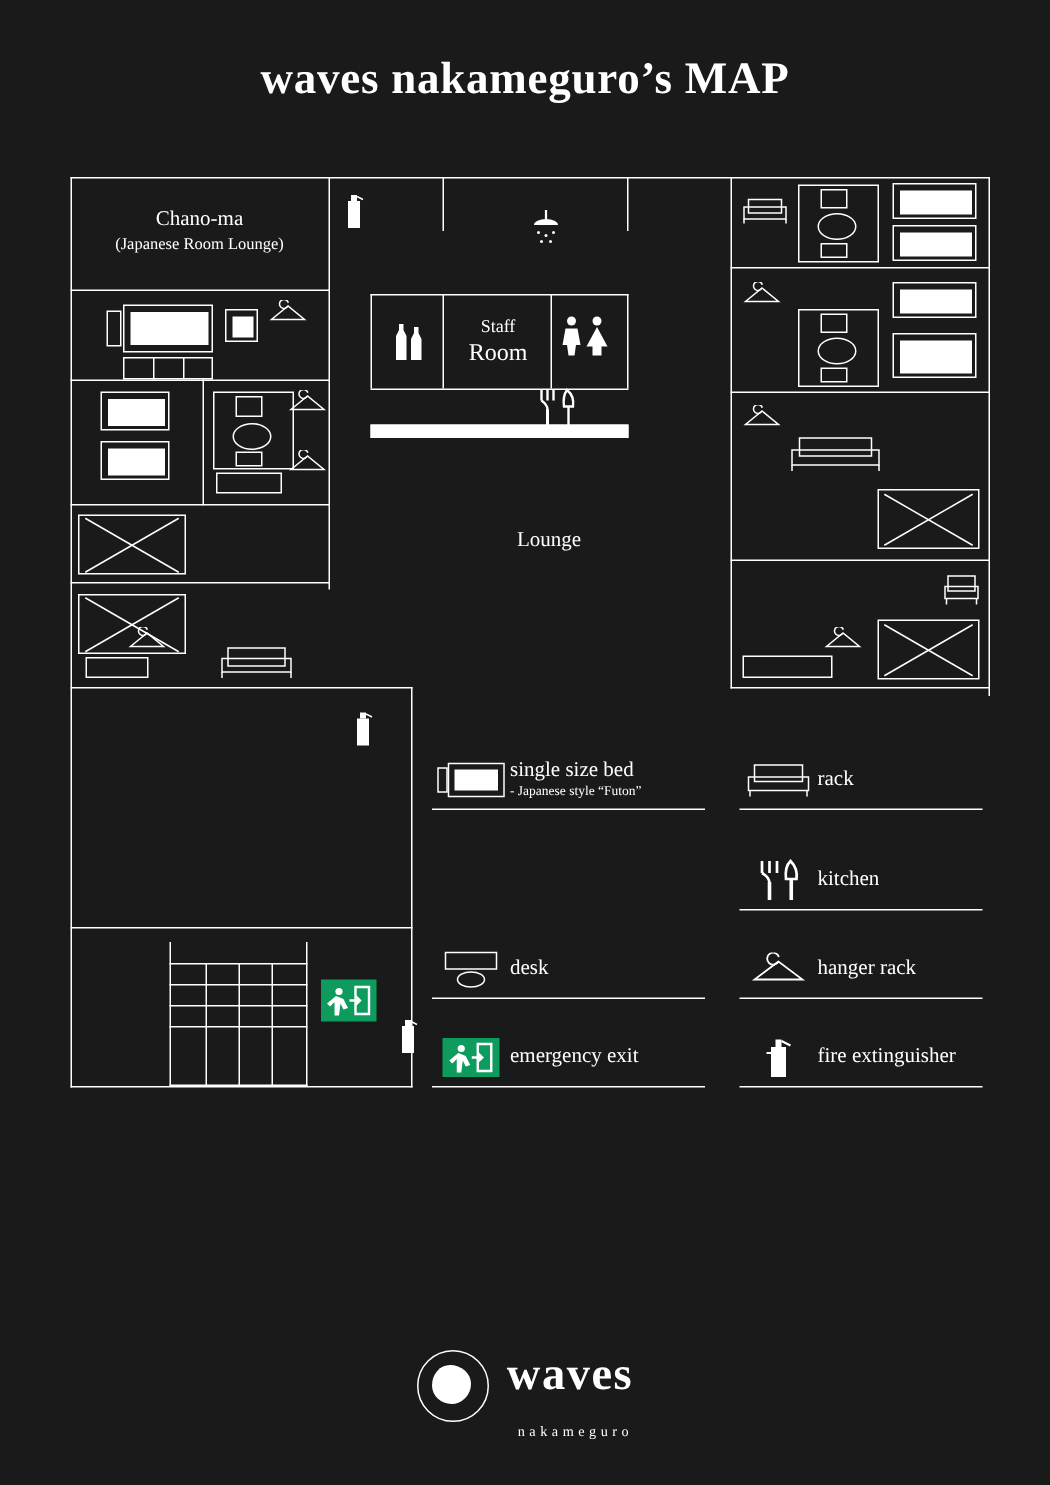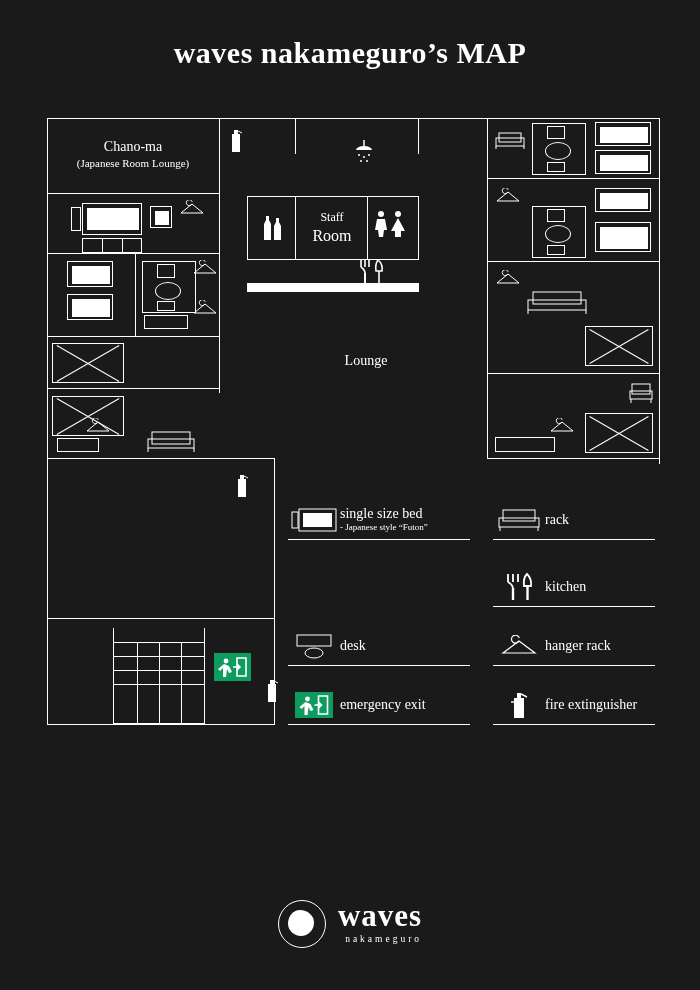--- a/index.html
+++ b/index.html
@@ -150,21 +150,21 @@
     font-size: 31px;
     font-weight: bold;
     letter-spacing: 1px;
     line-height: 1;
   }
   #footer .wsub {
     font-family: "Liberation Serif", serif;
     font-size: 9.5px;
     letter-spacing: 3px;
     text-align: right;
-    margin-top: 3px;
+    margin-top: 19px;
   }
 </style>
 </head>
 <body>
 
 <div id="page">
 
   <div id="title">waves nakameguro’s MAP</div>
 
   <div id="map">

